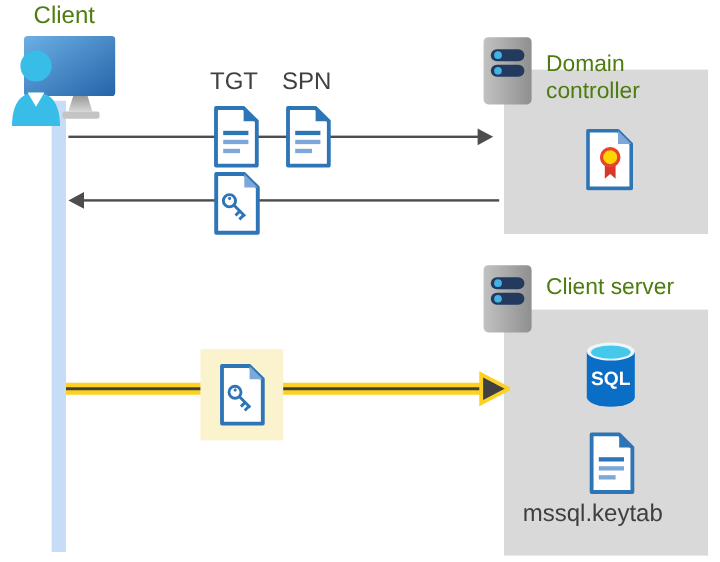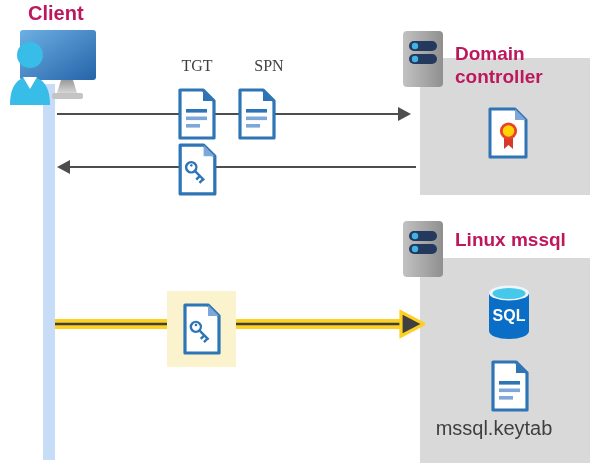--- a/index.html
+++ b/index.html
@@ -8,27 +8,27 @@
     font-family:"Liberation Sans", sans-serif;
   }
   .abs{position:absolute;}
   
   .timeline{left:43px;top:84px;width:12px;height:376px;background:#c7ddf7;z-index:1;}
   
   .graybox{background:#d9d9d9;z-index:0;}
   .dc-box{left:420px;top:58px;width:170px;height:137px;}
   .linux-box{left:420px;top:258px;width:170px;height:205px;}
   
-  .lbl{color:#be185d;font-weight:bold;z-index:6;}
+  .lbl{color:#4d7c0f;font-weight:normal;z-index:6;}
   .client-lbl{left:28px;top:2px;font-size:20px;}
   .dc-lbl{left:455px;top:6px;font-size:19px;line-height:23px;width:135px;margin-top:36px;}
   .linux-lbl{left:455px;top:229px;font-size:19px;white-space:nowrap;}
-  .ticket-lbl{font-size:16px;color:#404040;font-weight:normal;text-align:center;width:44px;top:57px;z-index:6;font-family:Liberation Serif, serif;}
+  .ticket-lbl{font-size:20px;color:#404040;font-weight:normal;width:44px;top:57px;z-index:6;}
   .tgt-lbl{left:175px;}
-  .spn-lbl{left:247px;}
+  .spn-lbl{left:235px;}
   .keytab-lbl{left:420px;top:417px;width:148px;text-align:center;font-size:20px;color:#3f3f3f;z-index:6;}
   
   .arrow-line{background:#4d4d4d;height:2px;z-index:2;}
   .req-line{left:57px;top:113px;width:342px;}
   .res-line{left:70px;top:166px;width:346px;}
   .tri-right{left:398px;top:107px;width:0;height:0;border-top:7px solid transparent;border-bottom:7px solid transparent;border-left:13px solid #4d4d4d;z-index:2;}
   .tri-left{left:57px;top:160px;width:0;height:0;border-top:7px solid transparent;border-bottom:7px solid transparent;border-right:13px solid #4d4d4d;z-index:2;}
   
   .yellow-arrow{left:55px;top:307px;width:370px;height:34px;z-index:2;}
   
@@ -193,18 +193,18 @@
       <path d="M3 2 H26 L37 13 V50 H3 Z" fill="#ffffff" stroke="#2e75b6" stroke-width="3.2" stroke-linejoin="round"></path>
       <path d="M26 2 L37 13 H26 Z" fill="#2e75b6"></path>
       <rect x="9" y="21" width="21" height="3.6" fill="#2e75b6"></rect>
       <rect x="9" y="28.5" width="21" height="3.6" fill="#7da7d9"></rect>
       <rect x="9" y="36" width="14" height="3.6" fill="#7da7d9"></rect>
     </svg>
   </div>
 
   <div class="abs lbl client-lbl">Client</div>
   <div class="abs lbl dc-lbl">Domain controller</div>
-  <div class="abs lbl linux-lbl">Linux mssql</div>
+  <div class="abs lbl linux-lbl">Client server</div>
   <div class="abs ticket-lbl tgt-lbl">TGT</div>
   <div class="abs ticket-lbl spn-lbl">SPN</div>
   <div class="abs keytab-lbl">mssql.keytab</div>
 
 </div>
 
 </body></html>

